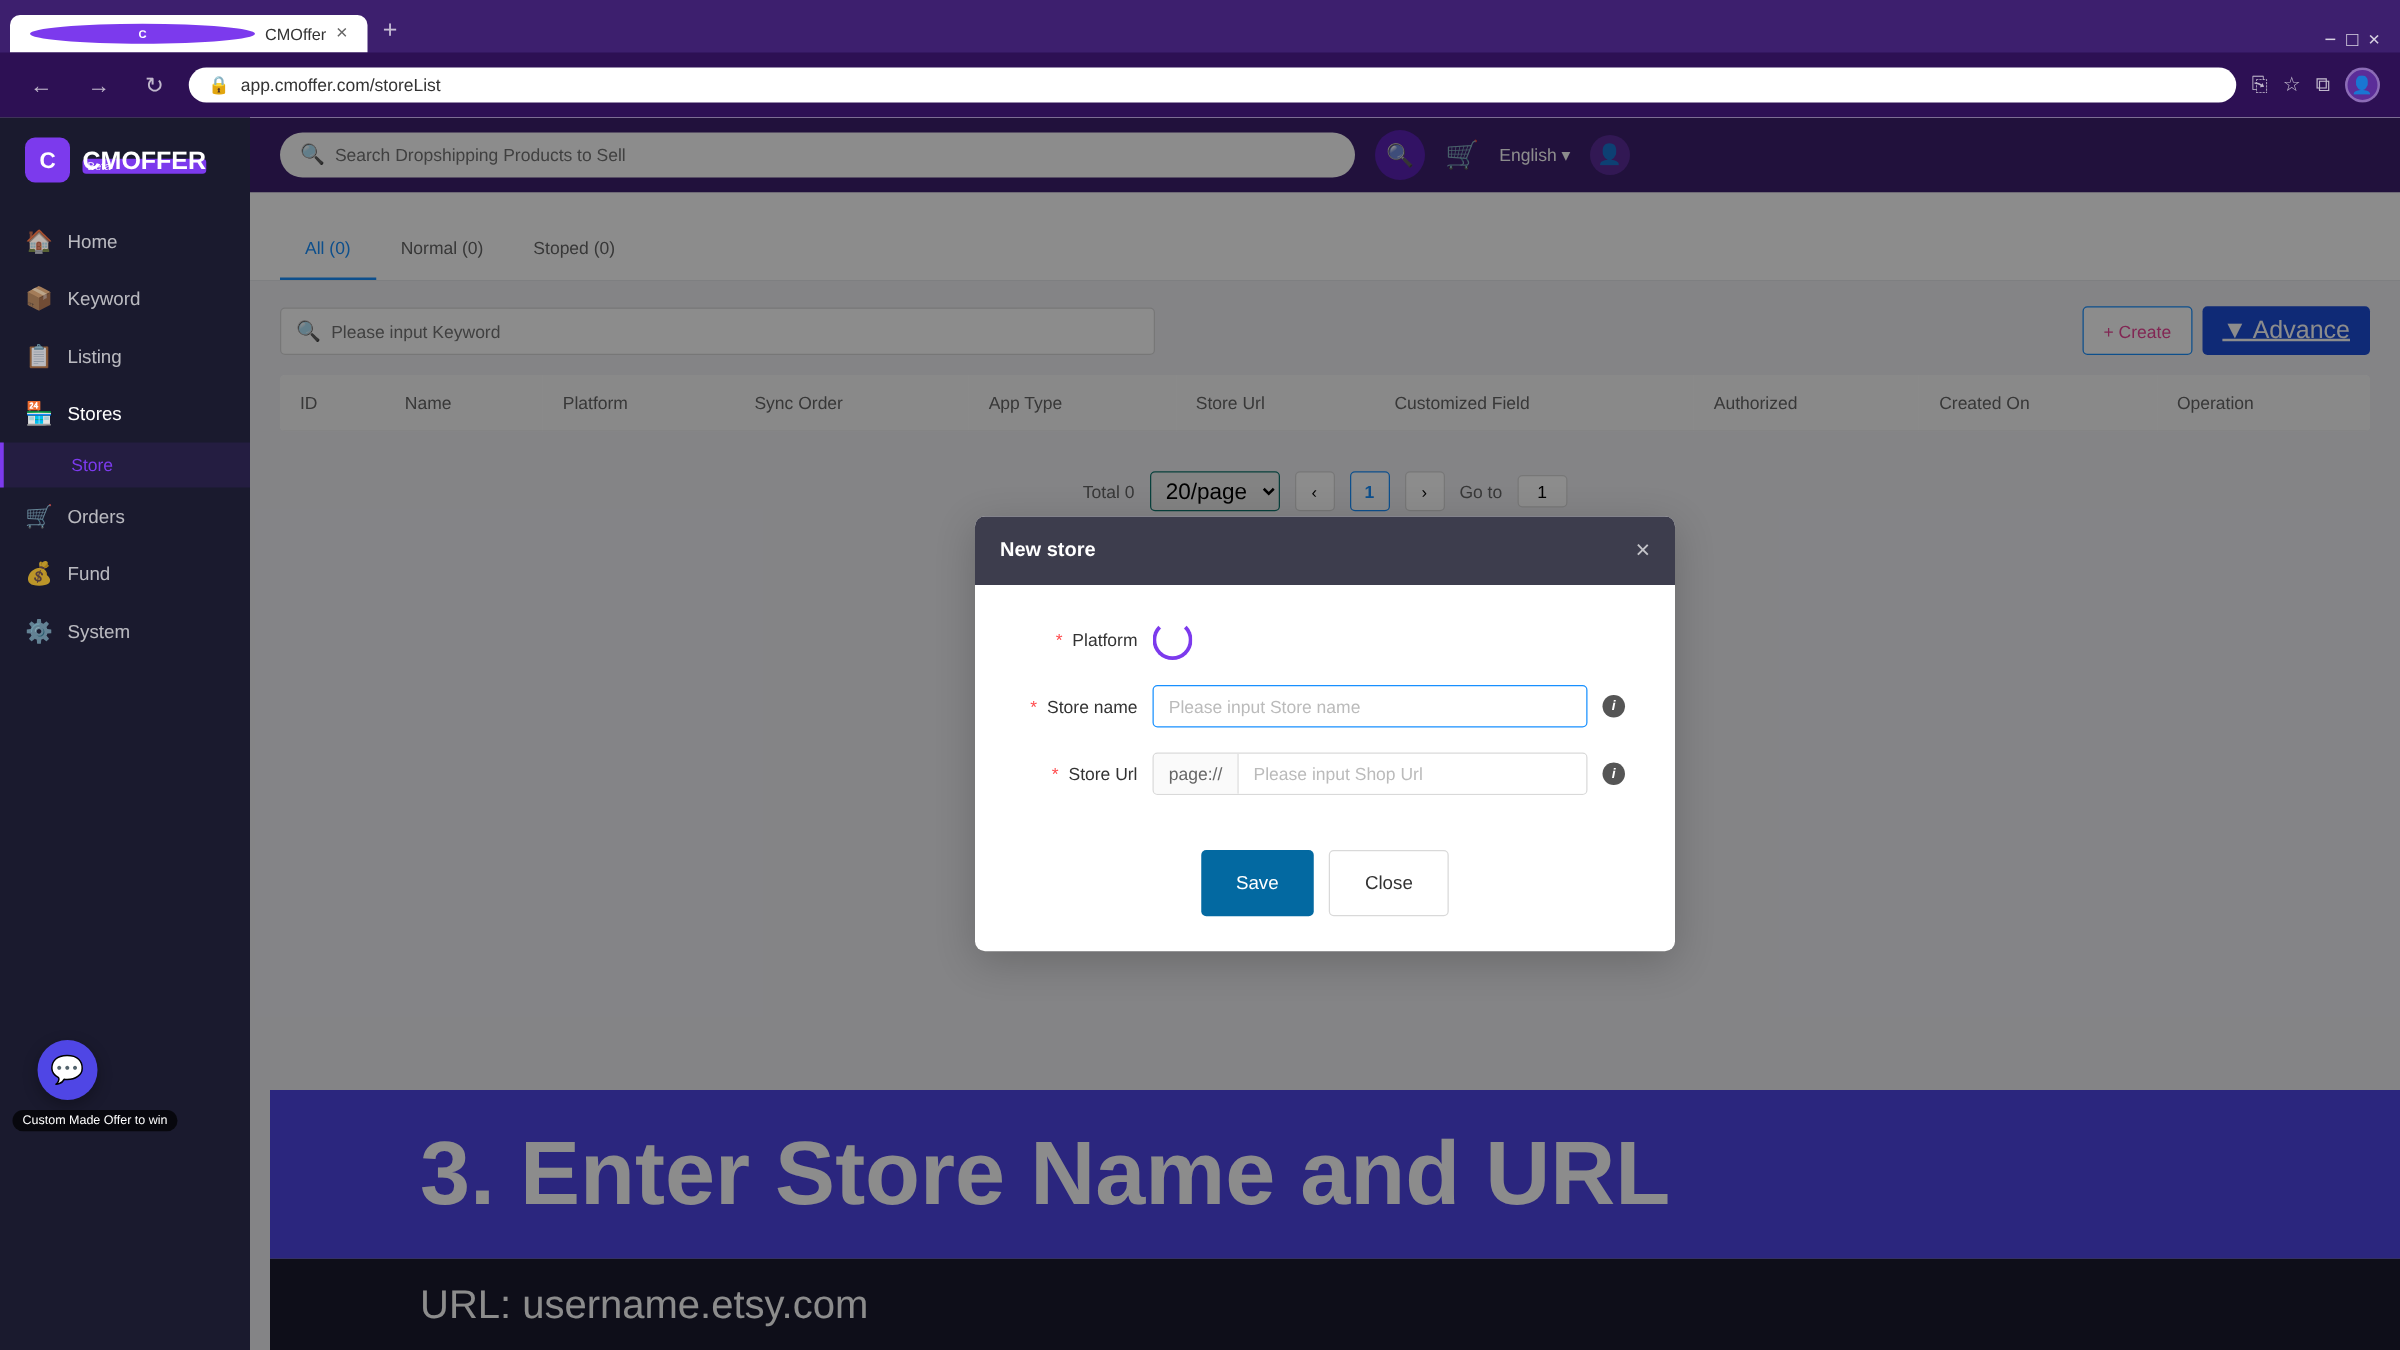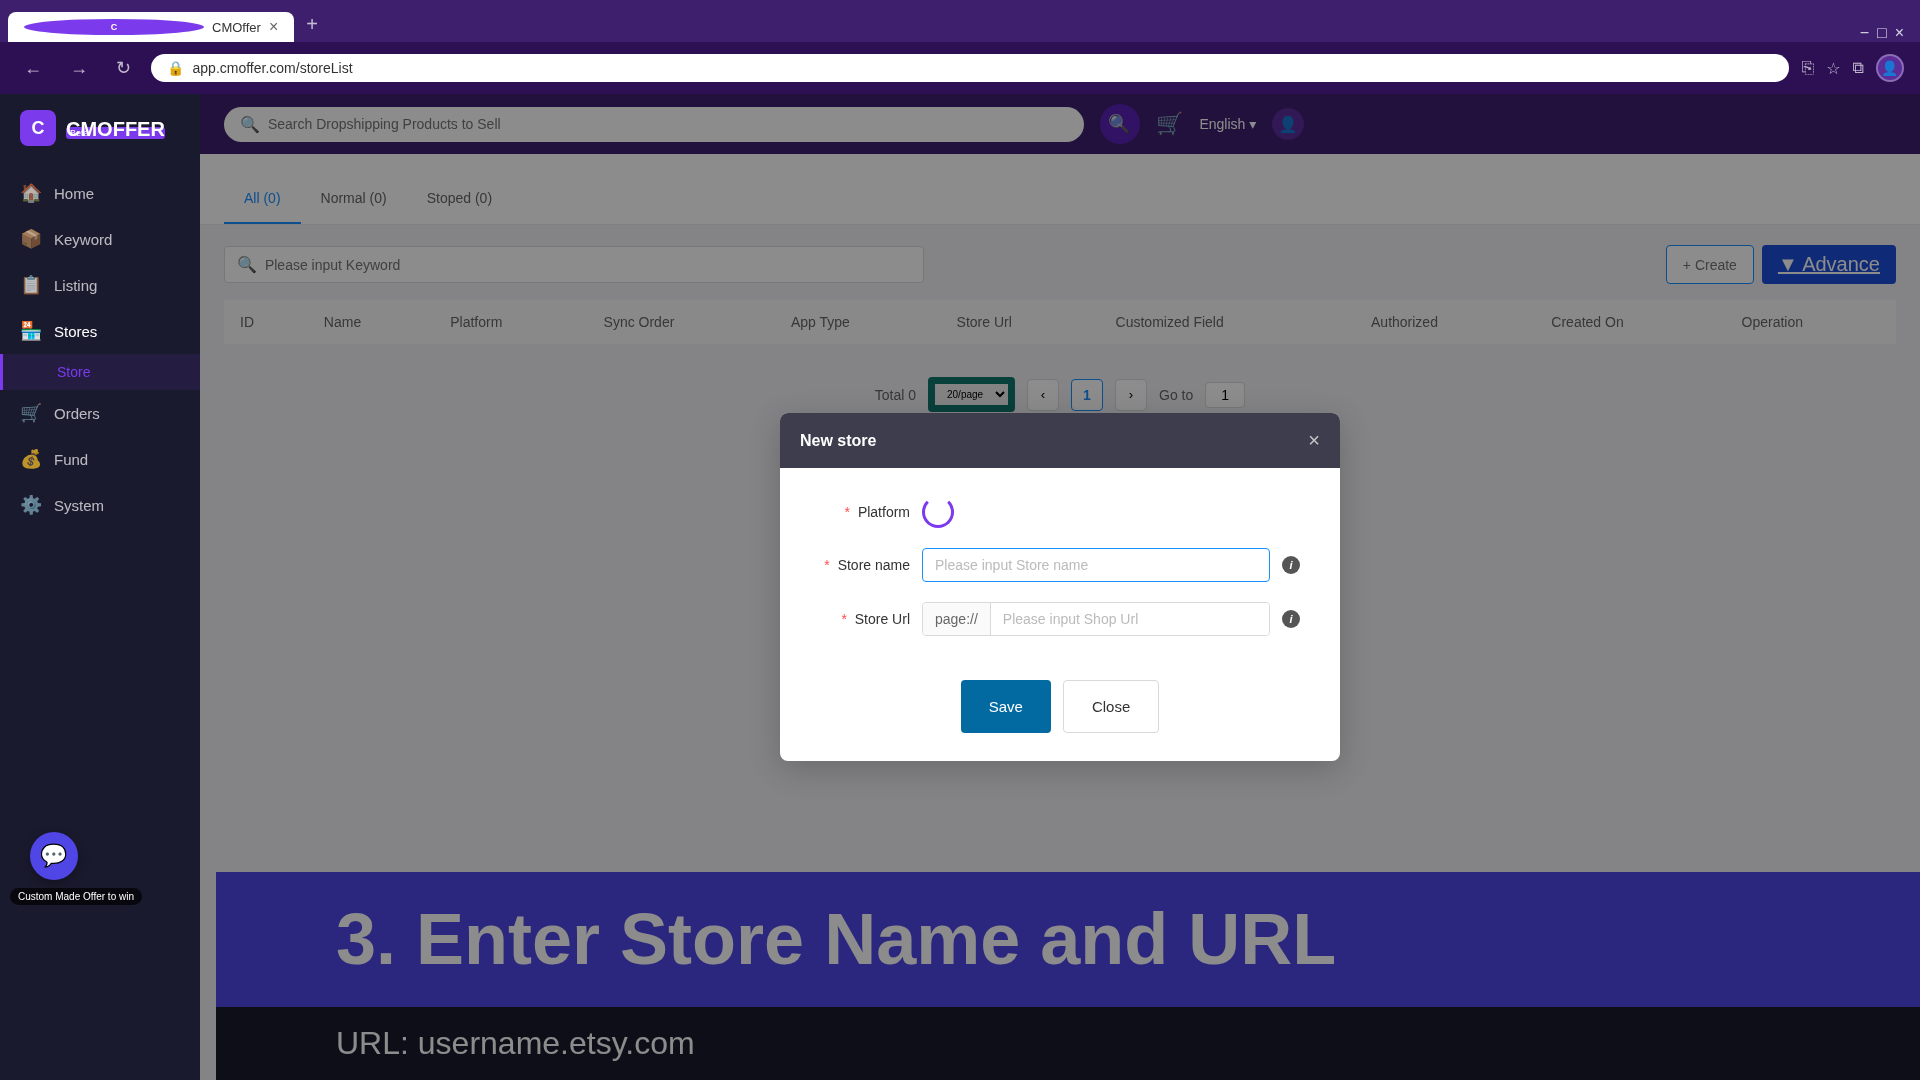--- a/index.html
+++ b/index.html
@@ -47,33 +47,33 @@
     .tab-item { padding: 16px 20px; font-size: 14px; color: #666; cursor: pointer; border-bottom: 2px solid transparent; margin-top: 20px; }
     .tab-item.active { color: #1890ff; border-bottom-color: #1890ff; }
 
     
     .content { flex: 1; padding: 20px 24px; display: flex; flex-direction: column; gap: 16px; }
     .toolbar { display: flex; align-items: center; gap: 12px; }
     .search-bar { display: flex; align-items: center; gap: 8px; background: #fff; border: 1px solid #d9d9d9; border-radius: 4px; padding: 8px 12px; width: 700px; }
     .search-input { border: none; outline: none; font-size: 14px; color: #999; width: 100%; }
     .search-icon { color: #ccc; font-size: 16px; }
     .toolbar-right { margin-left: auto; display: flex; gap: 8px; }
-    .btn-create { background: #fff; border: 1px solid #1890ff; color: #737373; border-radius: 4px; padding: 8px 16px; font-size: 14px; cursor: pointer; display: flex; align-items: center; gap: 6px; }
+    .btn-create { background: #fff; border: 1px solid #1890ff; color: #ec4899; border-radius: 4px; padding: 8px 16px; font-size: 14px; cursor: pointer; display: flex; align-items: center; gap: 6px; }
     .btn-advance { background: #1d4ed8; border: none; color: #fff; border-radius: 4px; padding: 8px 16px; font-size: 20px; cursor: pointer; display: flex; align-items: center; gap: 6px; text-decoration: underline; }
 
     
     .table-container { background: #fff; border-radius: 4px; overflow: hidden; }
     .table { width: 100%; border-collapse: collapse; }
     .table th { padding: 14px 16px; text-align: left; font-size: 14px; color: #666; font-weight: 500; border-bottom: 1px solid #f0f0f0; background: #fafafa; }
 
     
     .pagination { display: flex; align-items: center; justify-content: center; gap: 12px; padding: 16px; font-size: 14px; color: #666; }
     .pagination-btn { border: 1px solid #d9d9d9; background: #fff; border-radius: 4px; width: 32px; height: 32px; display: flex; align-items: center; justify-content: center; cursor: pointer; }
     .pagination-page { border: 1px solid #1890ff; background: #fff; border-radius: 4px; width: 32px; height: 32px; display: flex; align-items: center; justify-content: center; color: #1890ff; font-weight: 600; }
-    .per-page-select { border: 7px solid #0f766e; border-radius: 4px; padding: 4px 8px; font-size: 10px; }
+    .per-page-select { border: 1px solid #0f766e; border-radius: 4px; padding: 4px 8px; font-size: 18px; }
     .goto-input { border: 1px solid #d9d9d9; border-radius: 4px; width: 40px; padding: 4px 8px; font-size: 14px; text-align: center; }
 
     
     .modal-overlay { position: absolute; top: 0; left: 0; right: 0; bottom: 0; background: rgba(0,0,0,0.45); display: flex; align-items: center; justify-content: center; z-index: 100; }
     .modal { background: #fff; border-radius: 8px; width: 560px; box-shadow: 0 8px 32px rgba(0,0,0,0.2); overflow: hidden; }
     .modal-header { background: #3d3d4d; padding: 16px 20px; display: flex; align-items: center; justify-content: space-between; }
     .modal-title { color: #fff; font-size: 16px; font-weight: 600; }
     .modal-close { background: none; border: none; color: rgba(255,255,255,0.7); font-size: 20px; cursor: pointer; }
     .modal-body { padding: 28px 40px; display: flex; flex-direction: column; gap: 20px; }
     .form-row { display: flex; align-items: center; gap: 12px; }

